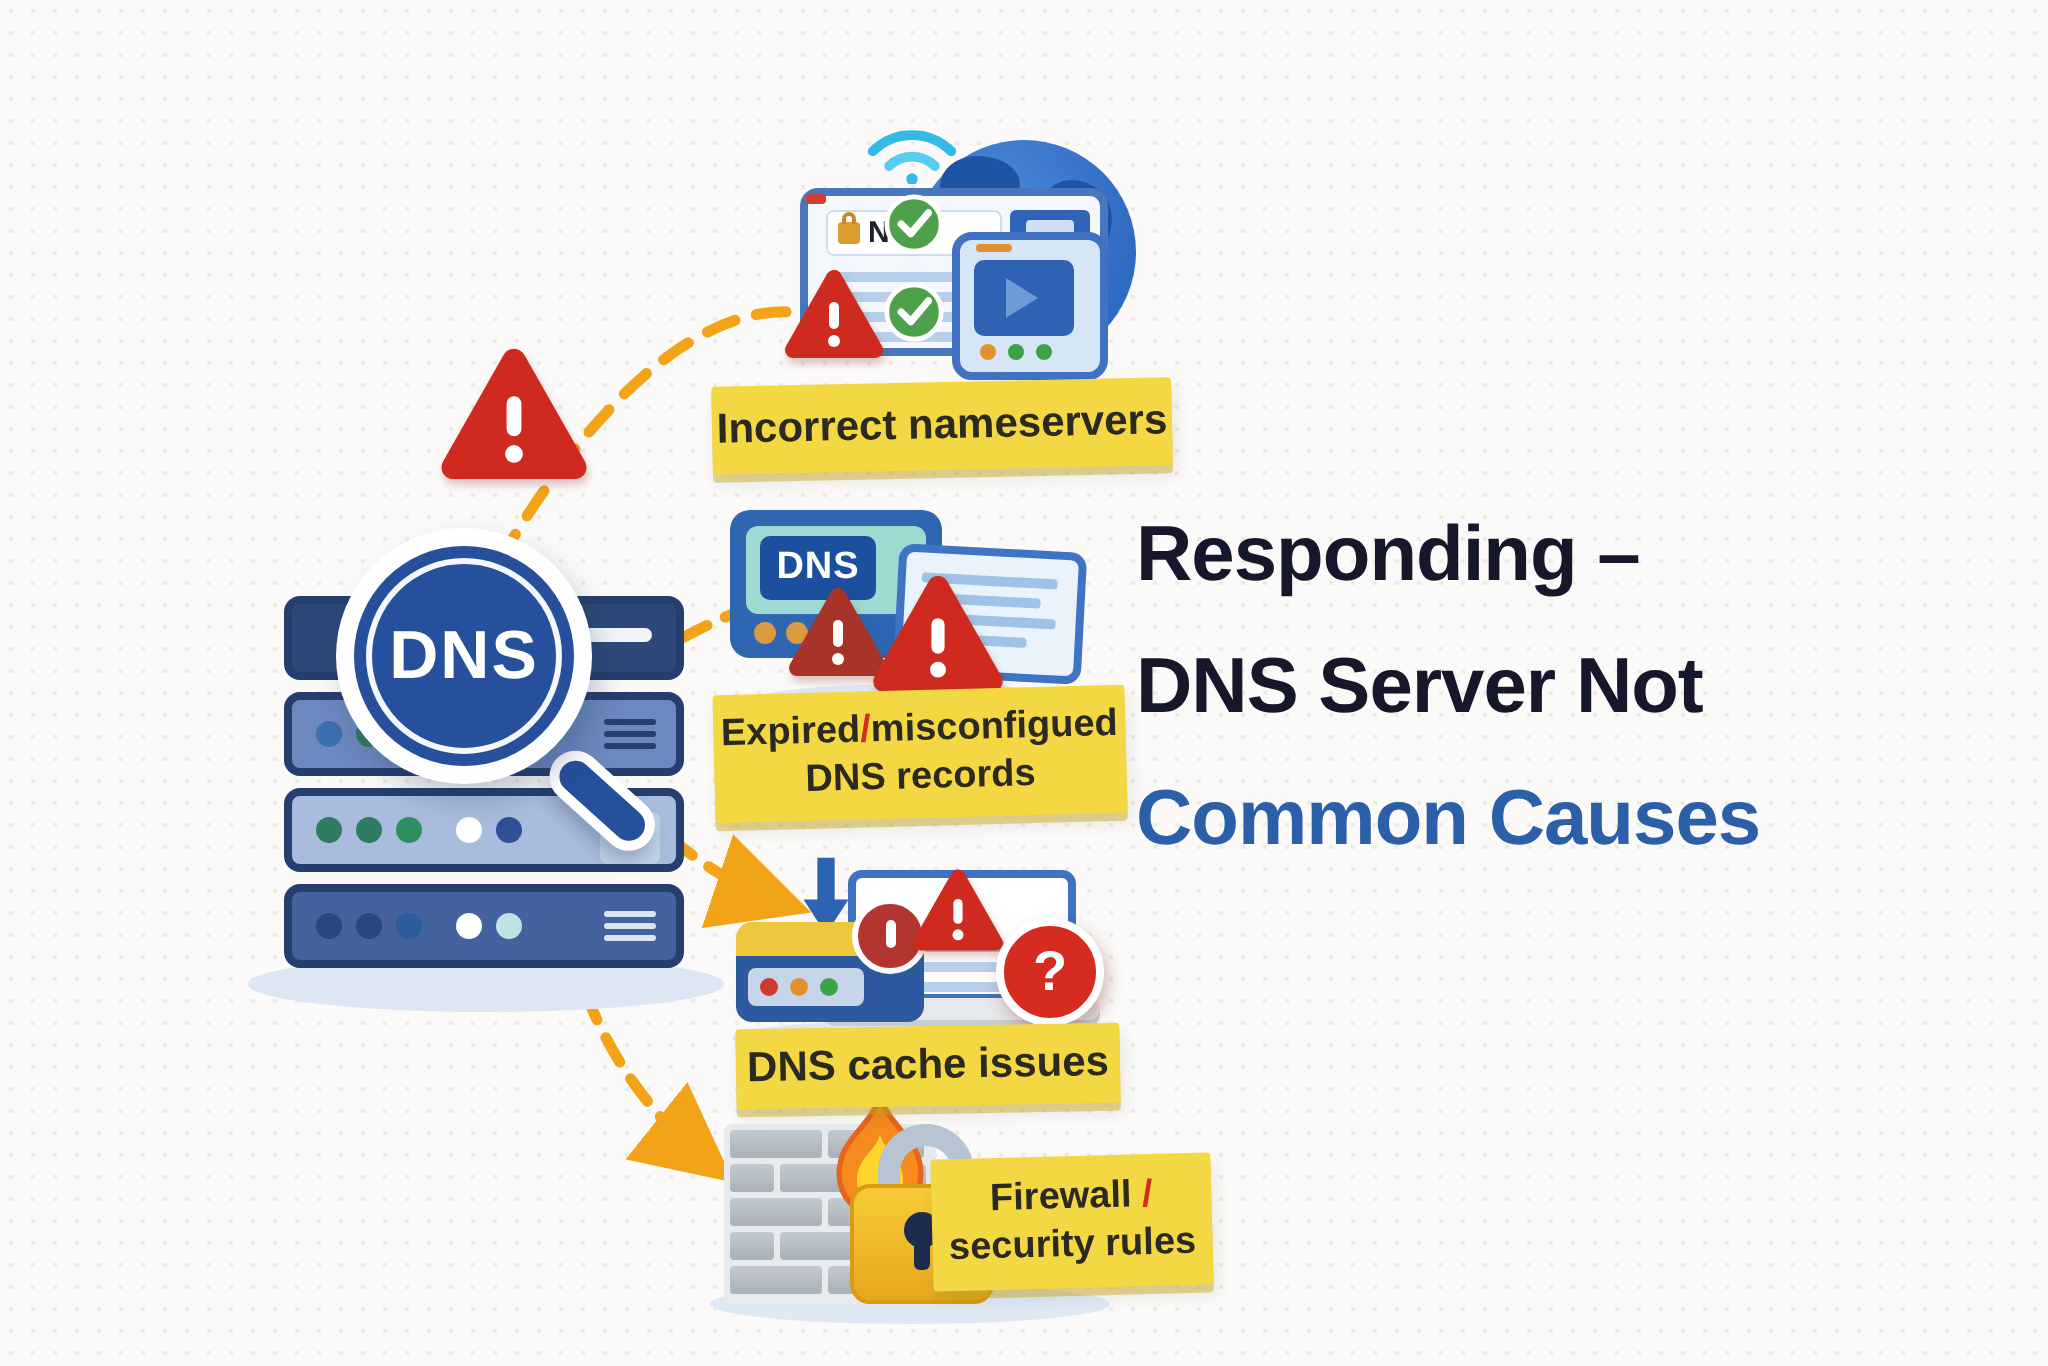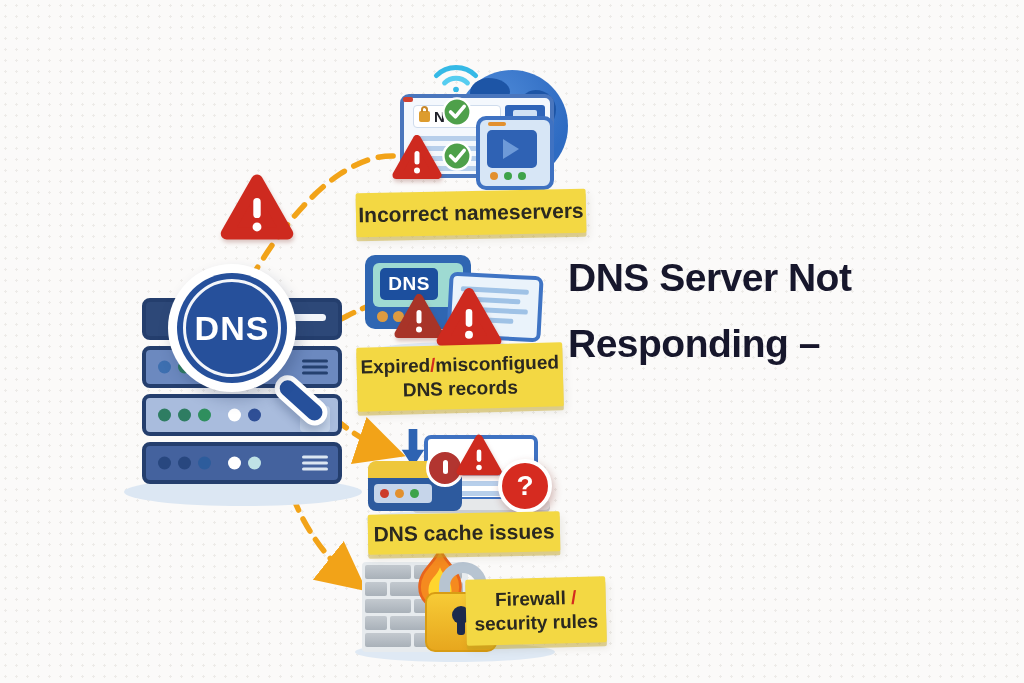--- a/index.html
+++ b/index.html
@@ -348,17 +348,18 @@
       </div>
   </div>
   <div class="note" style="left:466px;top:578px;width:140px;height:66px;font-size:19px;transform:rotate(-1.5deg);z-index:2">
     <div>
       <span>Firewall </span><span class="slash">/</span>
     </div>
     <div>security rules</div>
   </div>
 
   <div class="abs title">
+    <div class="dark">Responding –</div>
     <div class="dark">DNS Server Not</div>
-    <div class="dark">Responding –</div>
+    <div class="accent" id="title-accent" style="color: rgb(43, 95, 168);">Common Causes</div>
   </div>
 
 </div>
 
 </body></html>

